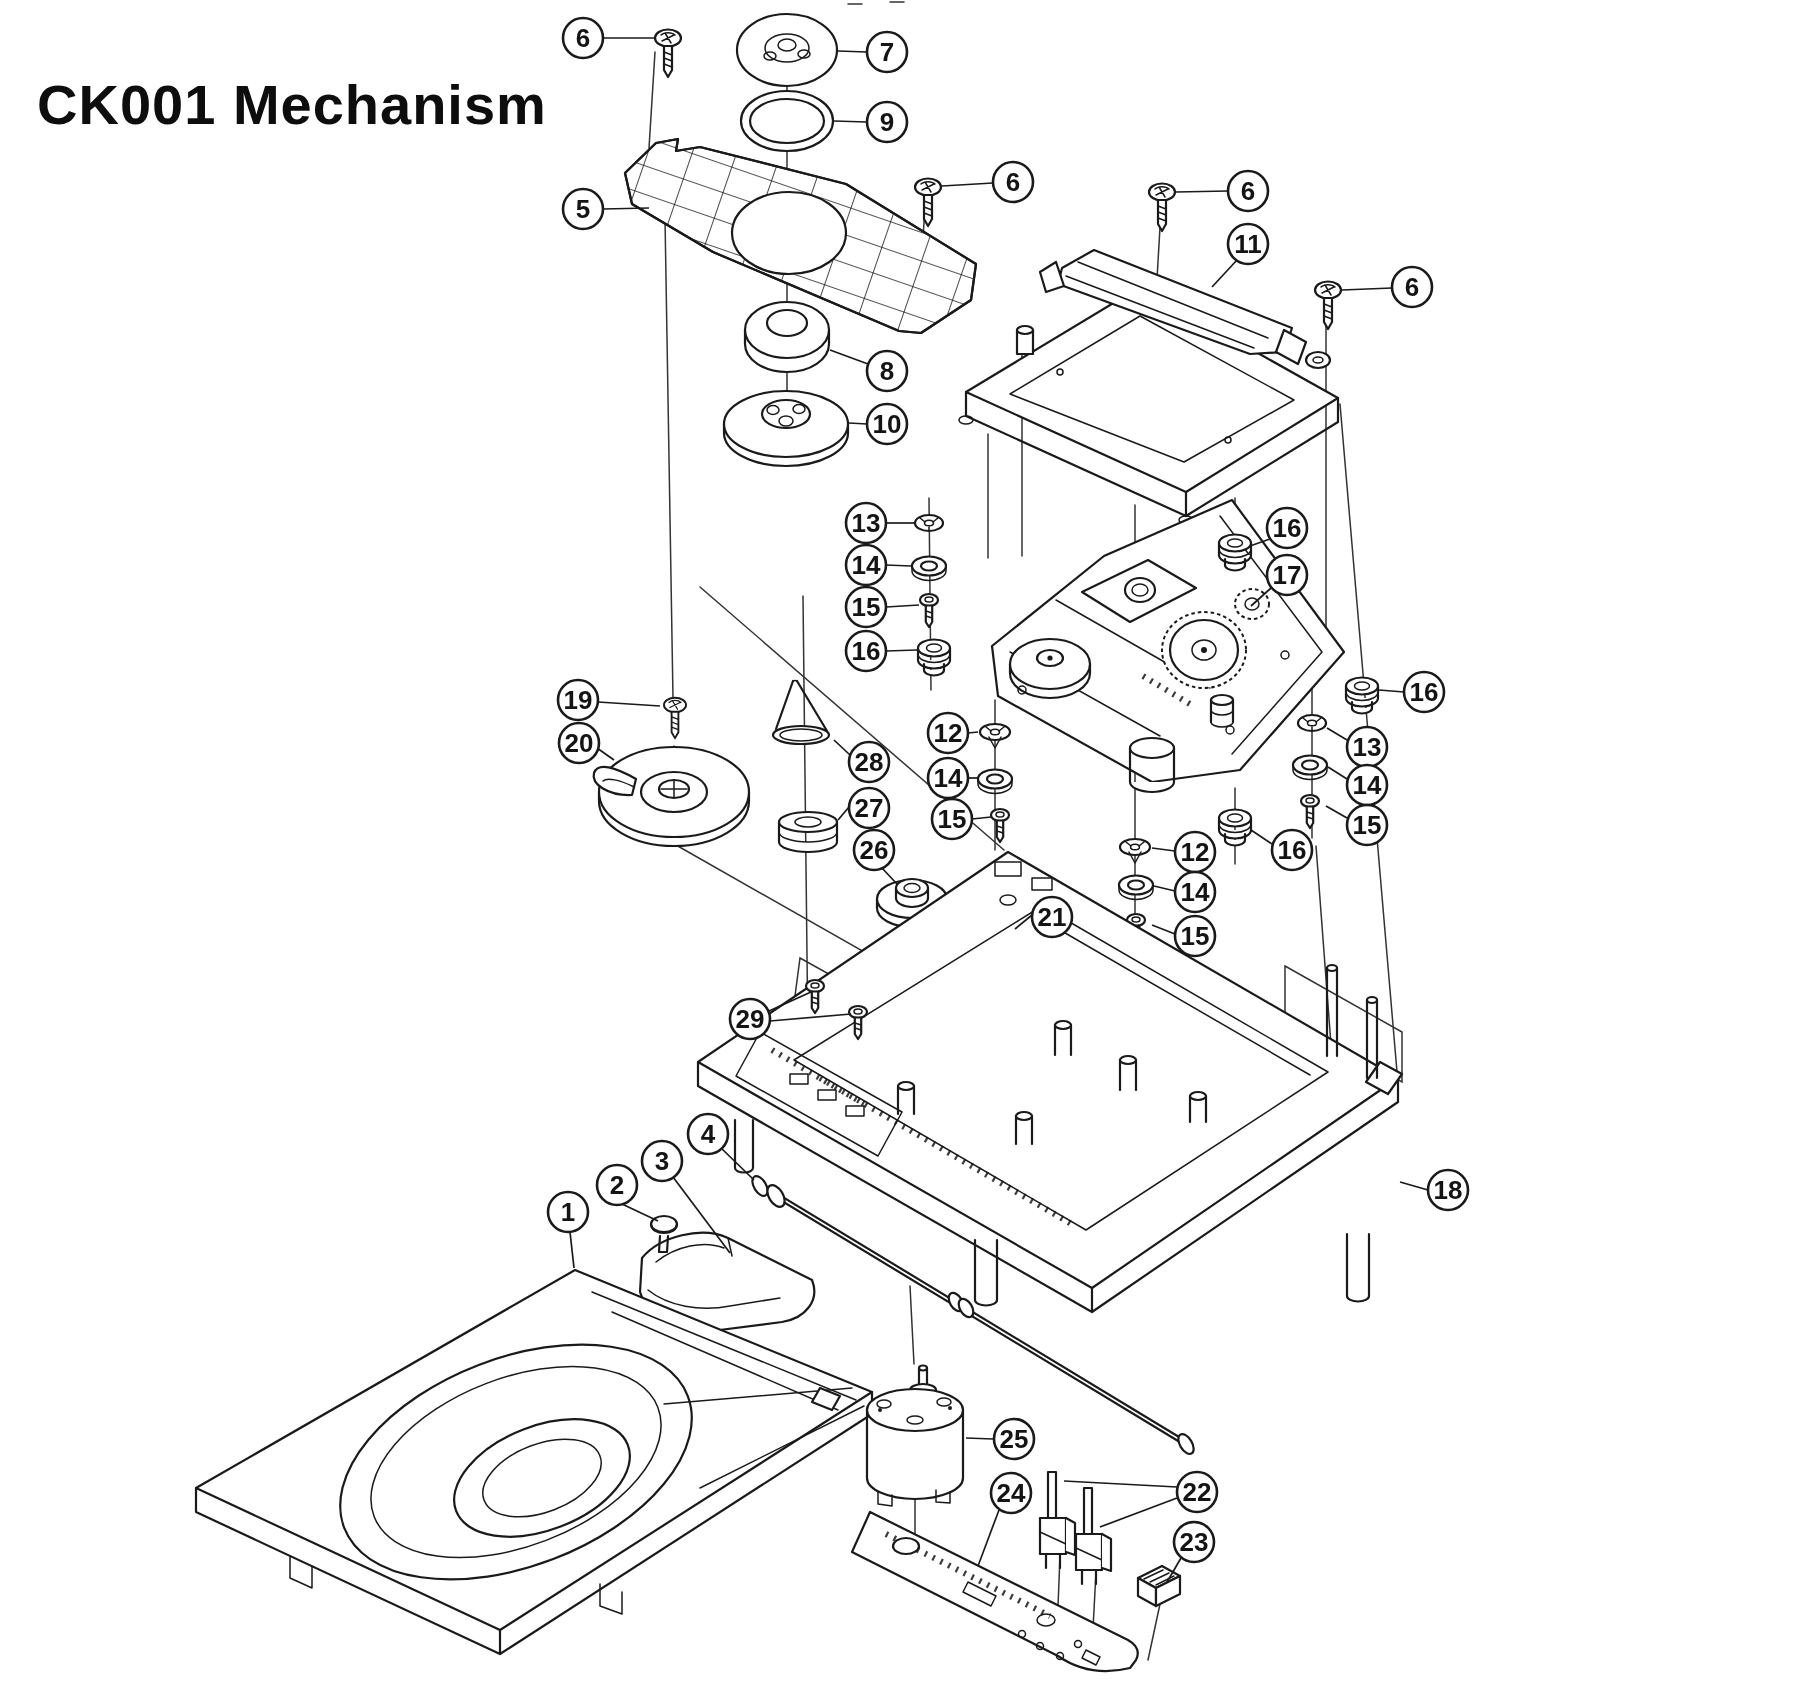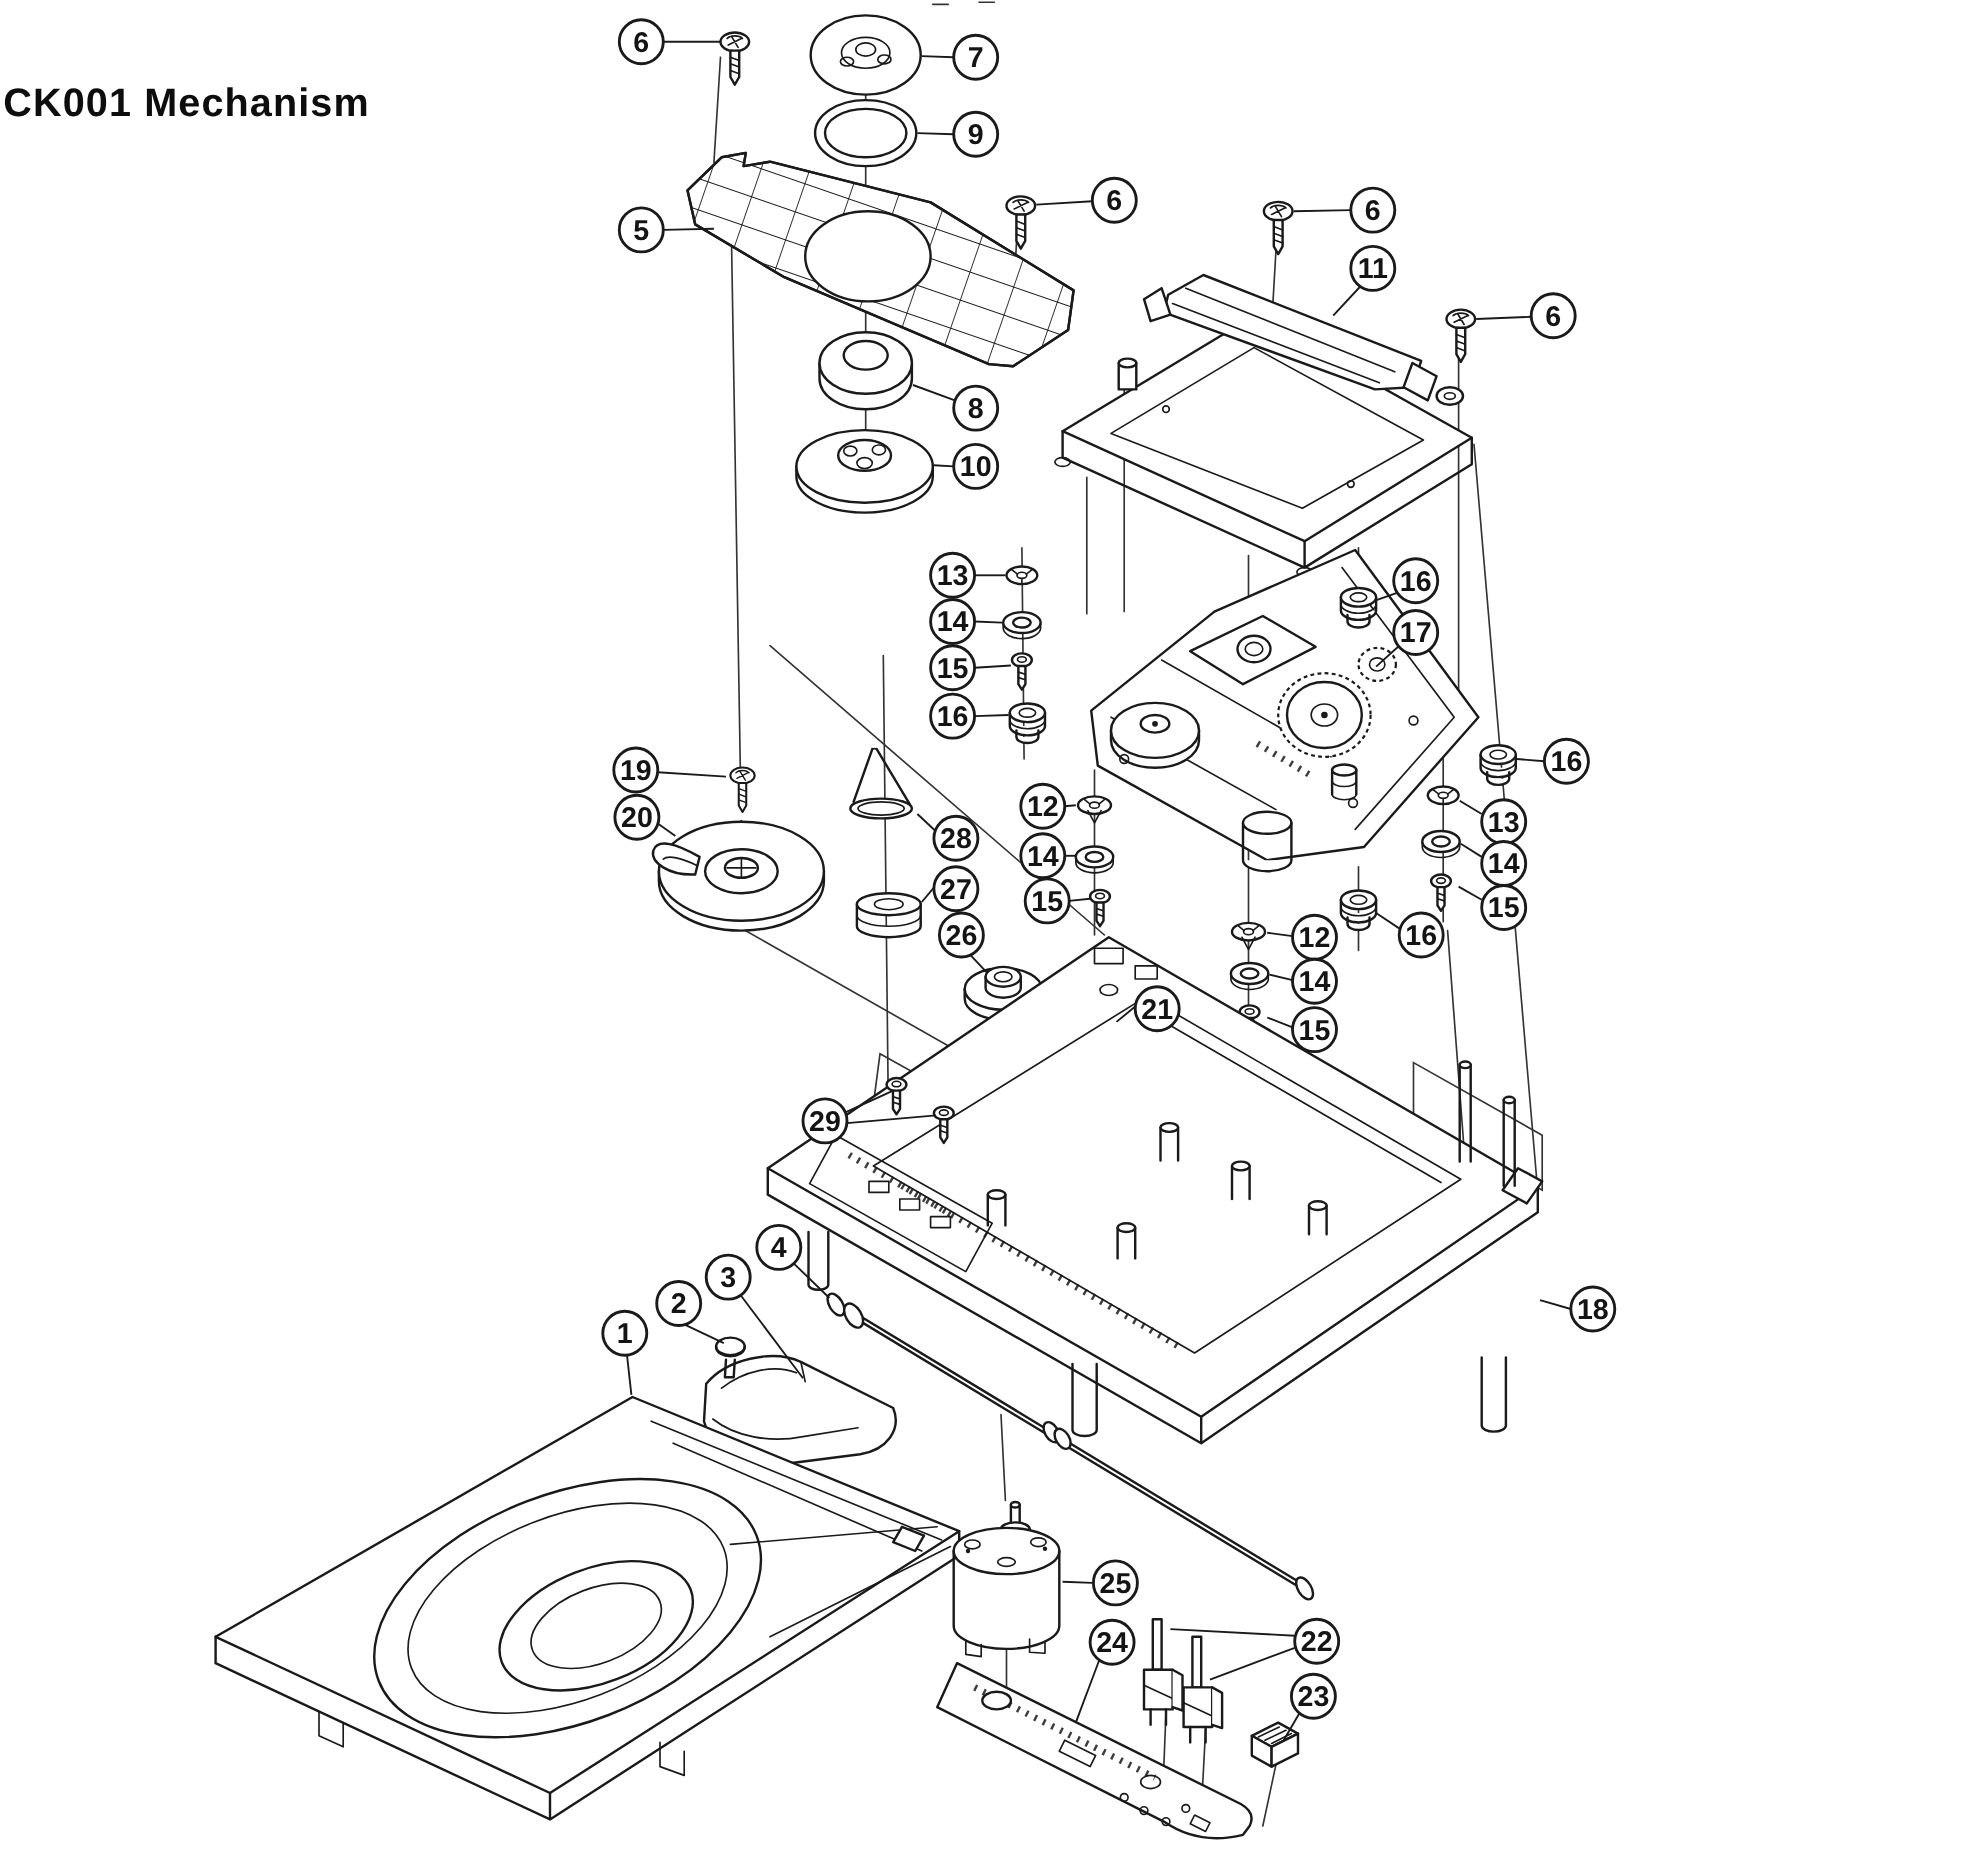--- a/index.html
+++ b/index.html
@@ -1,18 +1,18 @@
 <!DOCTYPE html>
 <html><head>
 <meta charset="utf-8">
 <style>
   html,body{margin:0;padding:0;background:#ffffff;}
   #stage{position:relative;width:1800px;height:1694px;background:#fff;overflow:hidden;
          font-family:"Liberation Sans",sans-serif;}
-  #page-title{position:absolute;left:3px;top:72px;font-size:36px;font-weight:bold;
+  #page-title{position:absolute;left:37px;top:72px;font-size:56px;font-weight:bold;
               color:#0d0d0d;letter-spacing:1px;}
   svg{position:absolute;left:0;top:0;}
   
   .p{fill:#ffffff;stroke:#1a1a1a;stroke-width:2.2;stroke-linejoin:round;stroke-linecap:round;}
   
   .s{fill:none;stroke:#1a1a1a;stroke-width:2.2;stroke-linejoin:round;stroke-linecap:round;}
   .s1{fill:none;stroke:#1a1a1a;stroke-width:1.5;stroke-linejoin:round;stroke-linecap:round;}
   
   .t{fill:none;stroke:#333;stroke-width:1.5;stroke-linecap:round;}
   .hatch{fill:none;stroke:#1a1a1a;stroke-width:6;stroke-dasharray:2.2 6.5;opacity:.85;}

